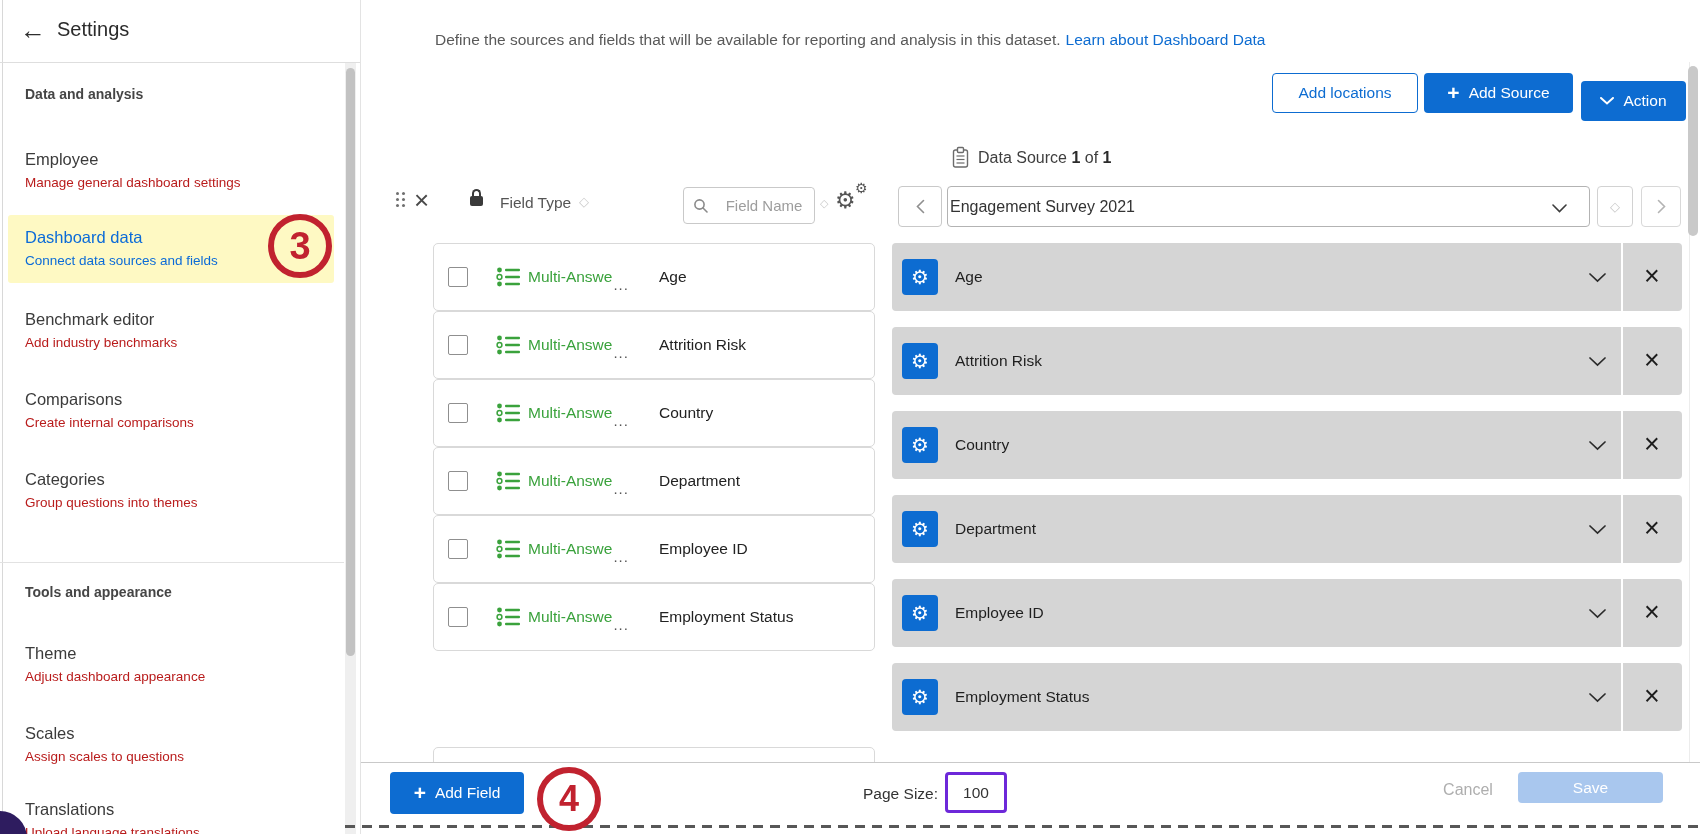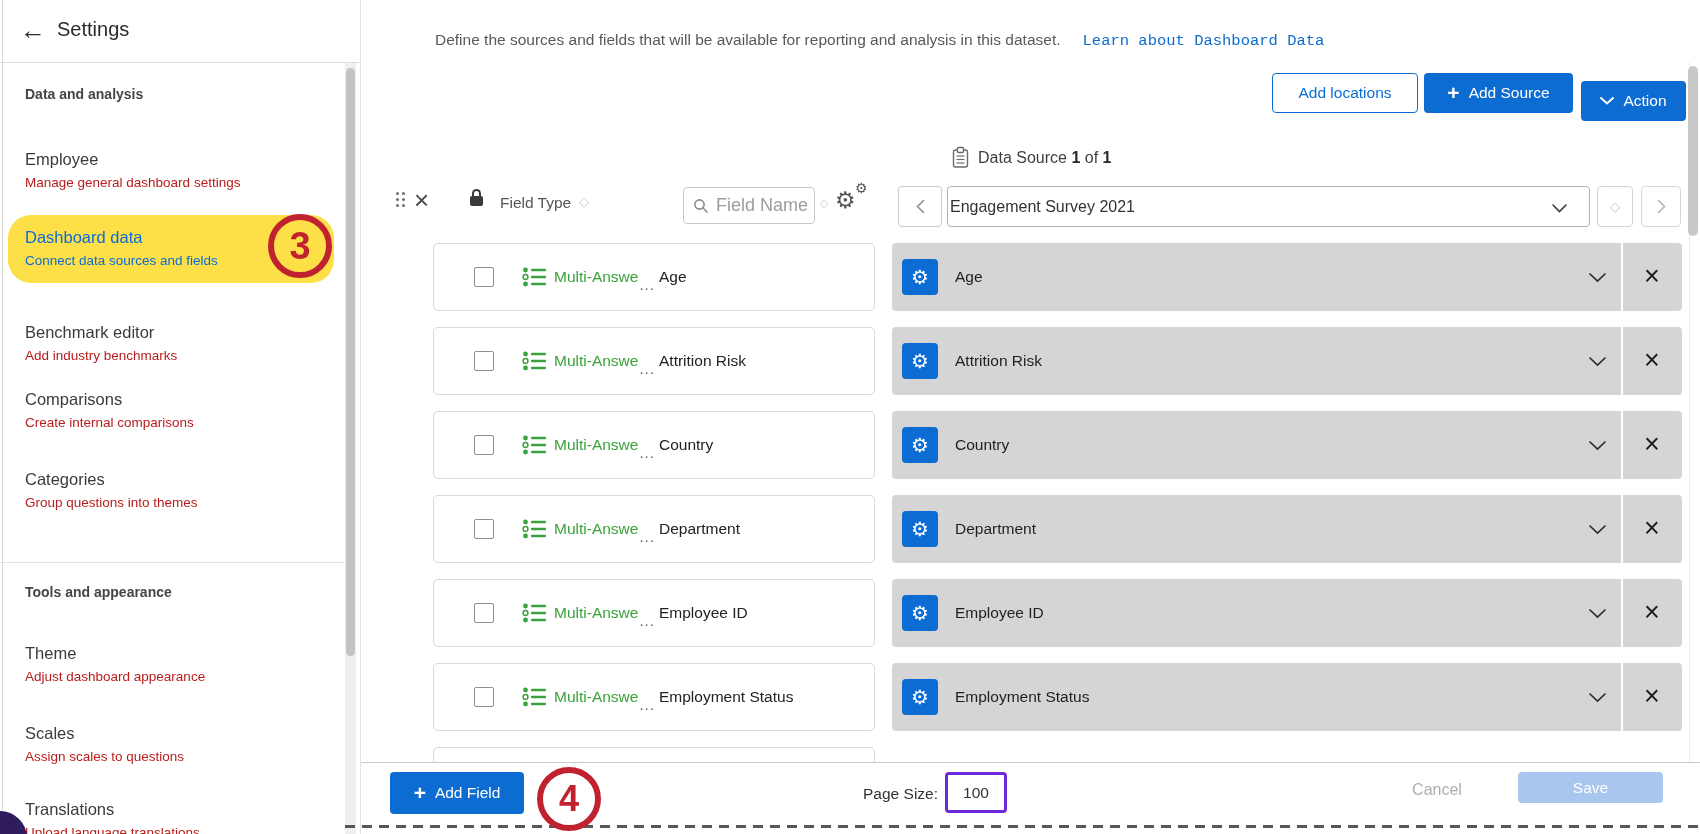--- a/index.html
+++ b/index.html
@@ -8,37 +8,37 @@
   .abs { position:absolute; }
   
   #sidebar-left-edge { left:2px; top:0; width:1px; height:834px; background:#d8d8d8; }
   #settings-header { left:0; top:0; width:360px; height:62px; }
   #back-arrow { left:20px; top:15px; font-size:26px; color:#2e2e2e; line-height:30px; cursor:pointer; }
   #settings-title { left:57px; top:18px; font-size:20px; color:#2b2b2b; }
   #sidebar-top-divider { left:0; top:62px; width:360px; height:1px; background:#dedede; }
   #sidebar-main-divider { left:360px; top:0; width:1px; height:834px; background:#e3e3e3; }
   .side-heading { left:25px; width:280px; font-size:14px; font-weight:bold; color:#454545; }
   .side-item { left:8px; width:326px; height:68px; border-radius:3px; cursor:pointer; }
-  .side-item.selected { background:#fde047;border-radius:23px; }
+  .side-item.selected { background:#fef9c3; }
   .side-item .t { position:absolute; left:17px; top:13px; font-size:16.5px; color:#3b3b3b; }
   .side-item .d { position:absolute; left:17px; top:38px; font-size:13.5px; color:#b91c1c; }
   .side-item.selected .t, .side-item.selected .d { color:#0b6bd8; }
   #sidebar-section-divider { left:0; top:562px; width:344px; height:1px; background:#e2e2e2; }
   #side-scroll-track { left:345px; top:63px; width:11px; height:771px; background:#efefef; }
   #side-scroll-thumb { left:346px; top:68px; width:9px; height:588px; background:#c2c2c2; border-radius:5px; }
   #corner-brand { left:-27px; top:811px; width:54px; height:54px; border-radius:50%; background:#2e1c5f; }
   
   .anno-circle { border:6px solid #c1222f; border-radius:50%; background:transparent;
                  display:flex; align-items:center; justify-content:center;
                  color:#c1222f; font-weight:bold; z-index:40; }
   #anno-3 { left:268px; top:214px; width:64px; height:64px; font-size:38px; }
   #anno-4 { left:537px; top:767px; width:64px; height:64px; font-size:36px; }
   
   #page-desc { left:435px; top:31px; font-size:15.5px; color:#595959; white-space:nowrap; }
-  #learn-link { color:#0d6cd1; margin-left:22px; cursor:pointer;font-family:Liberation Mono, monospace; }
+  #learn-link { color:#0d6cd1; margin-left:5px; cursor:pointer; }
   .btn { display:flex; align-items:center; justify-content:center; border-radius:4px;
          font-size:15.5px; cursor:pointer; }
   .btn-blue { background:#0d6cd1; color:#ffffff; }
   #add-locations-btn { left:1272px; top:73px; width:146px; height:40px; background:#fff;
                        border:1px solid #0d6cd1; color:#0d6cd1; }
   #add-source-btn { left:1424px; top:73px; width:149px; height:40px; }
   #action-btn { left:1581px; top:81px; width:105px; height:40px; }
   .plus-glyph { font-size:21px; font-weight:bold; margin-right:9px; line-height:18px; }
   
   #ds-label { left:978px; top:149px; font-size:16px; color:#3e3e3e; }
@@ -65,31 +65,31 @@
                         border:2px solid #3a3a3a; border-bottom:none; border-radius:5px 5px 0 0; }
   #lock-icon .lockbody { position:absolute; left:0; top:7px; width:13px; height:10px;
                          background:#3a3a3a; border-radius:2px; }
   #col-field-type { left:500px; top:194px; font-size:15.5px; color:#555; }
   .sort-diamond { color:#c9c9c9; font-size:13px; cursor:pointer; }
   #sort-1 { left:579px; top:194px; }
   #sort-2 { left:820px; top:197px; font-size:11px; }
   #field-search { left:683px; top:187px; width:132px; height:37px; border:1px solid #c9c9c9;
                   border-radius:4px; background:#fff; }
   #field-search input { position:absolute; left:32px; top:0; width:96px; height:35px; border:none;
-                        outline:none; font-size:18px; color:#333;
-                        font-family:"Liberation Sans","DejaVu Sans",sans-serif; }
+                        outline:none; font-size:15px; color:#333;
+                        font-family:"Liberation Sans","DejaVu Sans",sans-serif;text-align:center; }
   #field-search input::placeholder { color:#9d9d9d; }
   #field-search svg { position:absolute; left:9px; top:10px; }
   #gear-big { left:835px; top:187px; font-size:23px; color:#565656; cursor:pointer; }
   #gear-small { left:855px; top:180px; font-size:14px; color:#565656; }
   
   #fields-left { left:433px; top:243px; width:442px; }
   #fields-right { left:892px; top:243px; width:790px; }
   .field-card { position:relative; width:442px; height:68px; background:#fff; border:1px solid #d9d9d9;
-                border-radius:5px; margin-bottom:16px; display:flex; align-items:center;padding-left:26px; }
+                border-radius:5px; display:flex; align-items:center; }
   .checkbox { width:20px; height:20px; border:1px solid #8f8f8f; border-radius:2px; background:#fff;
               margin-left:14px; cursor:pointer; flex:none; }
   .ma-icon { margin-left:28px; flex:none; }
   .ftype { margin-left:6px; font-size:15.5px; color:#3aa23c; white-space:nowrap; }
   .fellip { position:relative; top:7px; margin-left:1px; font-size:15px; color:#555; letter-spacing:1px; }
   .fname { position:absolute; left:225px; font-size:15.5px; color:#222; white-space:nowrap; }
   .field-bar { position:relative; width:790px; height:68px; background:#d5d5d5; border-radius:4px;
                margin-bottom:16px; display:flex; align-items:center; }
   .bar-gear-btn { width:36px; height:36px; margin-left:10px; background:#0d6cd1; border-radius:4px;
                   color:#fff; font-size:20px; display:flex; align-items:center; justify-content:center;
@@ -101,21 +101,21 @@
            color:#1c1c1c; line-height:30px; cursor:pointer; }
   
   #footer { left:361px; top:762px; width:1339px; height:72px; background:#fff;
             border-top:1px solid #c9c9c9; z-index:10; }
   #add-field-btn { left:390px; top:772px; width:134px; height:42px; z-index:12; }
   #page-size-label { left:850px; top:785px; width:88px; text-align:right; font-size:15.5px;
                      color:#333; z-index:12; }
   #page-size-input { left:945px; top:772px; width:62px; height:41px; border:3px solid #6d28d9;
                      border-radius:4px; text-align:center; font-size:15.5px; color:#333; outline:none;
                      z-index:12; font-family:"Liberation Sans","DejaVu Sans",sans-serif; }
-  #cancel-btn { left:1402px; top:781px; width:70px; font-size:16px; color:#aeaeae; text-align:center;
+  #cancel-btn { left:1433px; top:781px; width:70px; font-size:16px; color:#aeaeae; text-align:center;
                 z-index:12; cursor:default; }
   #save-btn { left:1518px; top:772px; width:145px; height:31px; background:#a9c7ee; color:#fff;
               z-index:12; }
   #bottom-dashed { left:345px; top:825px; width:1355px; height:3px; z-index:20;
                    background:repeating-linear-gradient(90deg,#575757 0 10px,transparent 10px 17px); }
   
   #main-scroll-line { left:1689px; top:62px; width:1px; height:772px; background:#ececec; }
   #main-scroll-thumb { left:1688px; top:66px; width:10px; height:170px; background:#c9c9c9;
                        border-radius:5px; }
 </style>
@@ -134,21 +134,21 @@
 <div class="abs side-heading" style="top:86px;">Data and analysis</div>
 
 <div class="abs side-item" style="top:137px;">
   <span class="t">Employee</span>
   <span class="d">Manage general dashboard settings</span>
 </div>
 <div class="abs side-item selected" style="top:215px;">
   <span class="t">Dashboard data</span>
   <span class="d">Connect data sources and fields</span>
 </div>
-<div class="abs side-item" style="top:310px;">
+<div class="abs side-item" style="top:297px;">
   <span class="t">Benchmark editor</span>
   <span class="d">Add industry benchmarks</span>
 </div>
 <div class="abs side-item" style="top:377px;">
   <span class="t">Comparisons</span>
   <span class="d">Create internal comparisons</span>
 </div>
 <div class="abs side-item" style="top:457px;">
   <span class="t">Categories</span>
   <span class="d">Group questions into themes</span>

